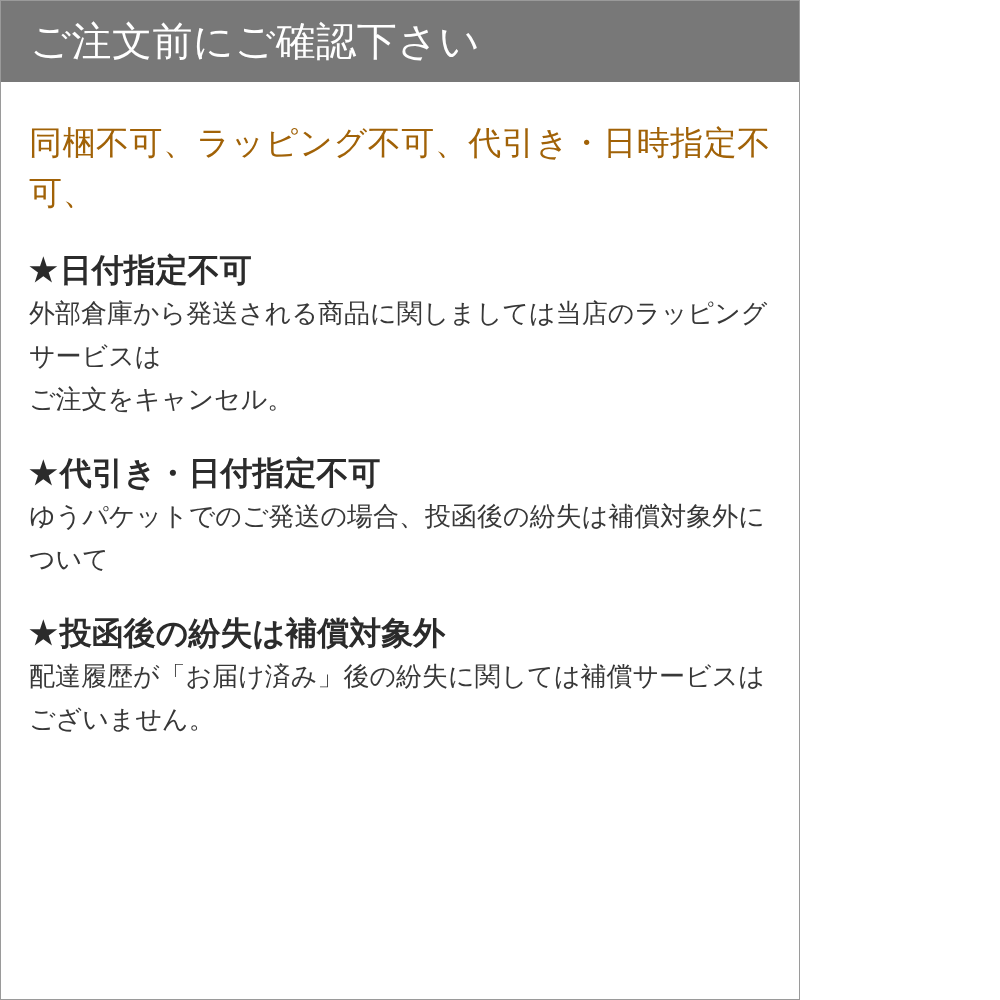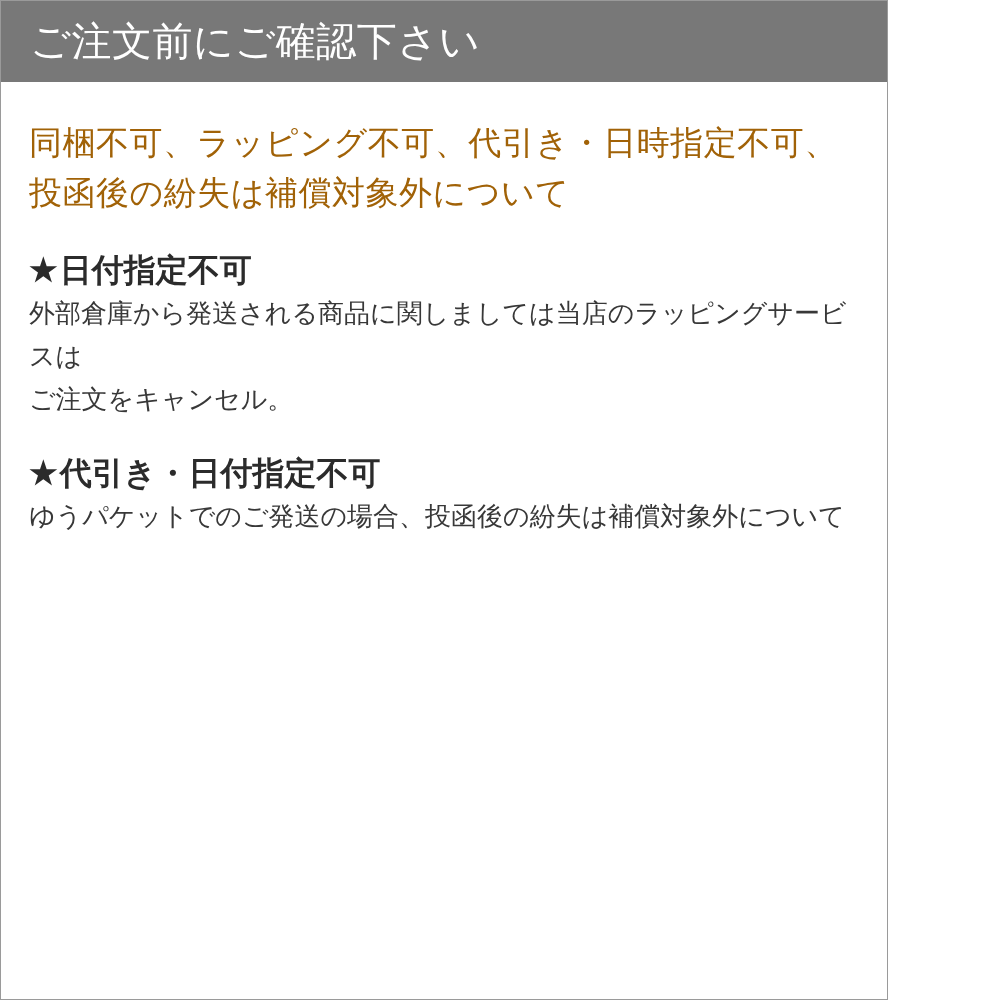--- a/index.html
+++ b/index.html
@@ -1,17 +1,17 @@
 <!DOCTYPE html>
 <html><head>
 <meta charset="utf-8">
 <style>
   html, body { margin: 0; padding: 0; background: #ffffff; }
   .page {
-    width: 888px;
+    width: 800px;
     height: 1000px;
     box-sizing: border-box;
     background: #ffffff;
     border: 1px solid #9a9a9a;
     overflow: hidden;
     font-family: "Liberation Sans", "DejaVu Sans", sans-serif;
   }
   .header {
     margin: -1px -1px 0 -1px;
     height: 82px;
@@ -54,33 +54,38 @@
 <body>
 
 <div class="page">
 
   <div class="header">
     <h1>ご注文前にご確認下さい</h1>
   </div>
 
   <div class="intro">
     <div class="line">同梱不可、ラッピング不可、代引き・日時指定不可、</div>
-    <div class="line">投函後の紛失は補償対象外について</div>
   </div>
 
 
   <div class="section">
     <h2><span class="star">★</span><span>日付指定不可</span></h2>
     <div class="body">
       <div class="line">外部倉庫から発送される商品に関しましては当店のラッピングサービスは</div>
       <div class="line">ご注文をキャンセル。</div>
     </div>
   </div>
 
   <div class="section">
     <h2><span class="star">★</span><span>代引き・日付指定不可</span></h2>
     <div class="body">
       <div class="line">ゆうパケットでのご発送の場合、投函後の紛失は補償対象外について</div>
     </div>
   </div>
 
+  <div class="section">
+    <h2><span class="star">★</span><span>投函後の紛失は補償対象外</span></h2>
+    <div class="body">
+      <div class="line">配達履歴が「お届け済み」後の紛失に関しては補償サービスはございません。</div>
+    </div>
+  </div>
 
 </div>
 
 </body></html>

